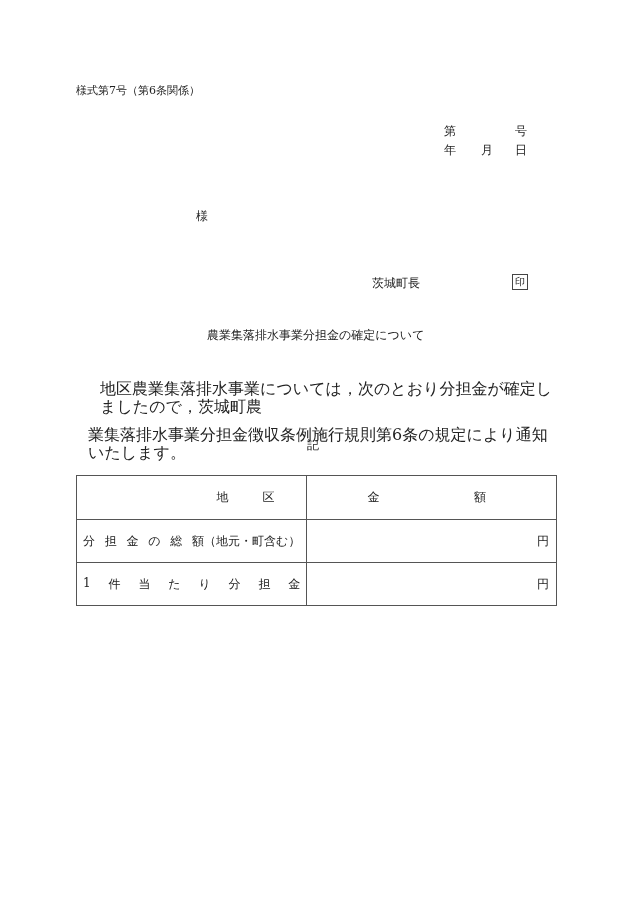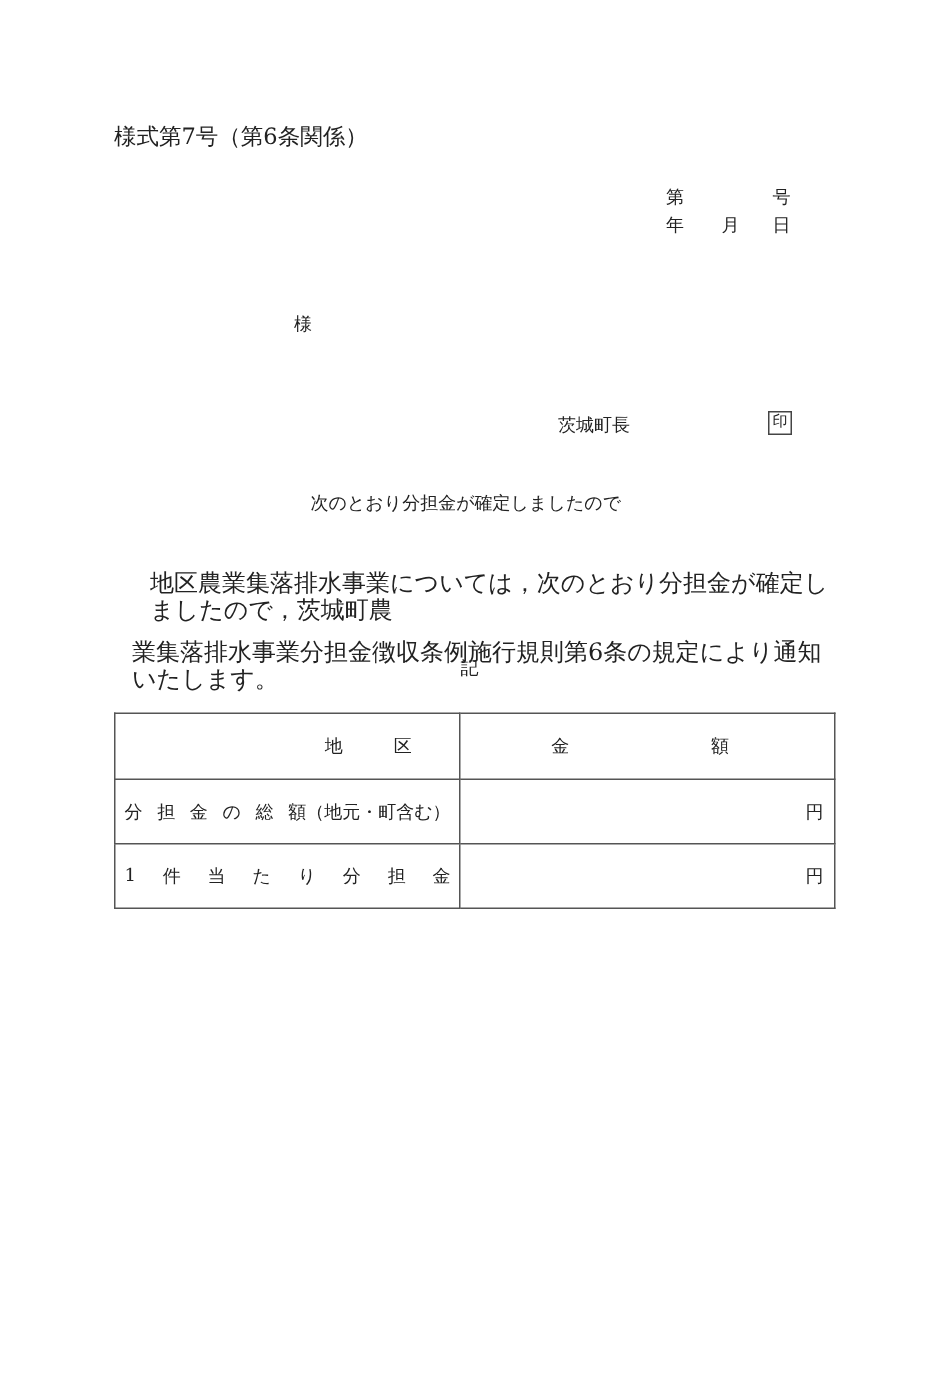--- a/index.html
+++ b/index.html
@@ -11,21 +11,21 @@
       width: 630px;
       height: 916px;
       position: relative;
       overflow: hidden;
       font-family: "DejaVu Serif", "Liberation Serif", serif;
       color: #222222;
       font-size: 12px;
     }
     .abs { position: absolute; white-space: nowrap; line-height: 14px; }
 
-    .form-number { left: 76px; top: 84px; font-size: 15px; letter-spacing: 0px; }
+    .form-number { left: 76px; top: 84px; font-size: 11px; letter-spacing: 0px; }
 
     .doc-no-label { left: 444px; top: 124px; }
     .doc-no-suffix { left: 515px; top: 124px; }
     .date-year { left: 444px; top: 143px; }
     .date-month { left: 481px; top: 143px; }
     .date-day { left: 515px; top: 143px; }
 
     .addressee-honorific { left: 196px; top: 209px; }
 
     .sender-name { left: 372px; top: 276px; text-align: right; }
@@ -85,21 +85,21 @@
 
 <div class="abs date-year">年</div>
 <div class="abs date-month">月</div>
 <div class="abs date-day">日</div>
 
 <div class="abs addressee-honorific">様</div>
 
 <div class="abs sender-name">茨城町長</div>
 <div class="abs seal">印</div>
 
-<div class="abs doc-title">次のとおり分担金が確定しましたので</div>
+<div class="abs doc-title">農業集落排水事業分担金の確定について</div>
 
 <div class="abs body-text">
   <span class="line1">地区農業集落排水事業については，次のとおり分担金が確定しましたので，茨城町農</span>
   <span class="line2">業集落排水事業分担金徴収条例施行規則第6条の規定により通知いたします。</span>
 </div>
 
 <div class="abs ki">記</div>
 
 <table class="detail">
   <tbody>

